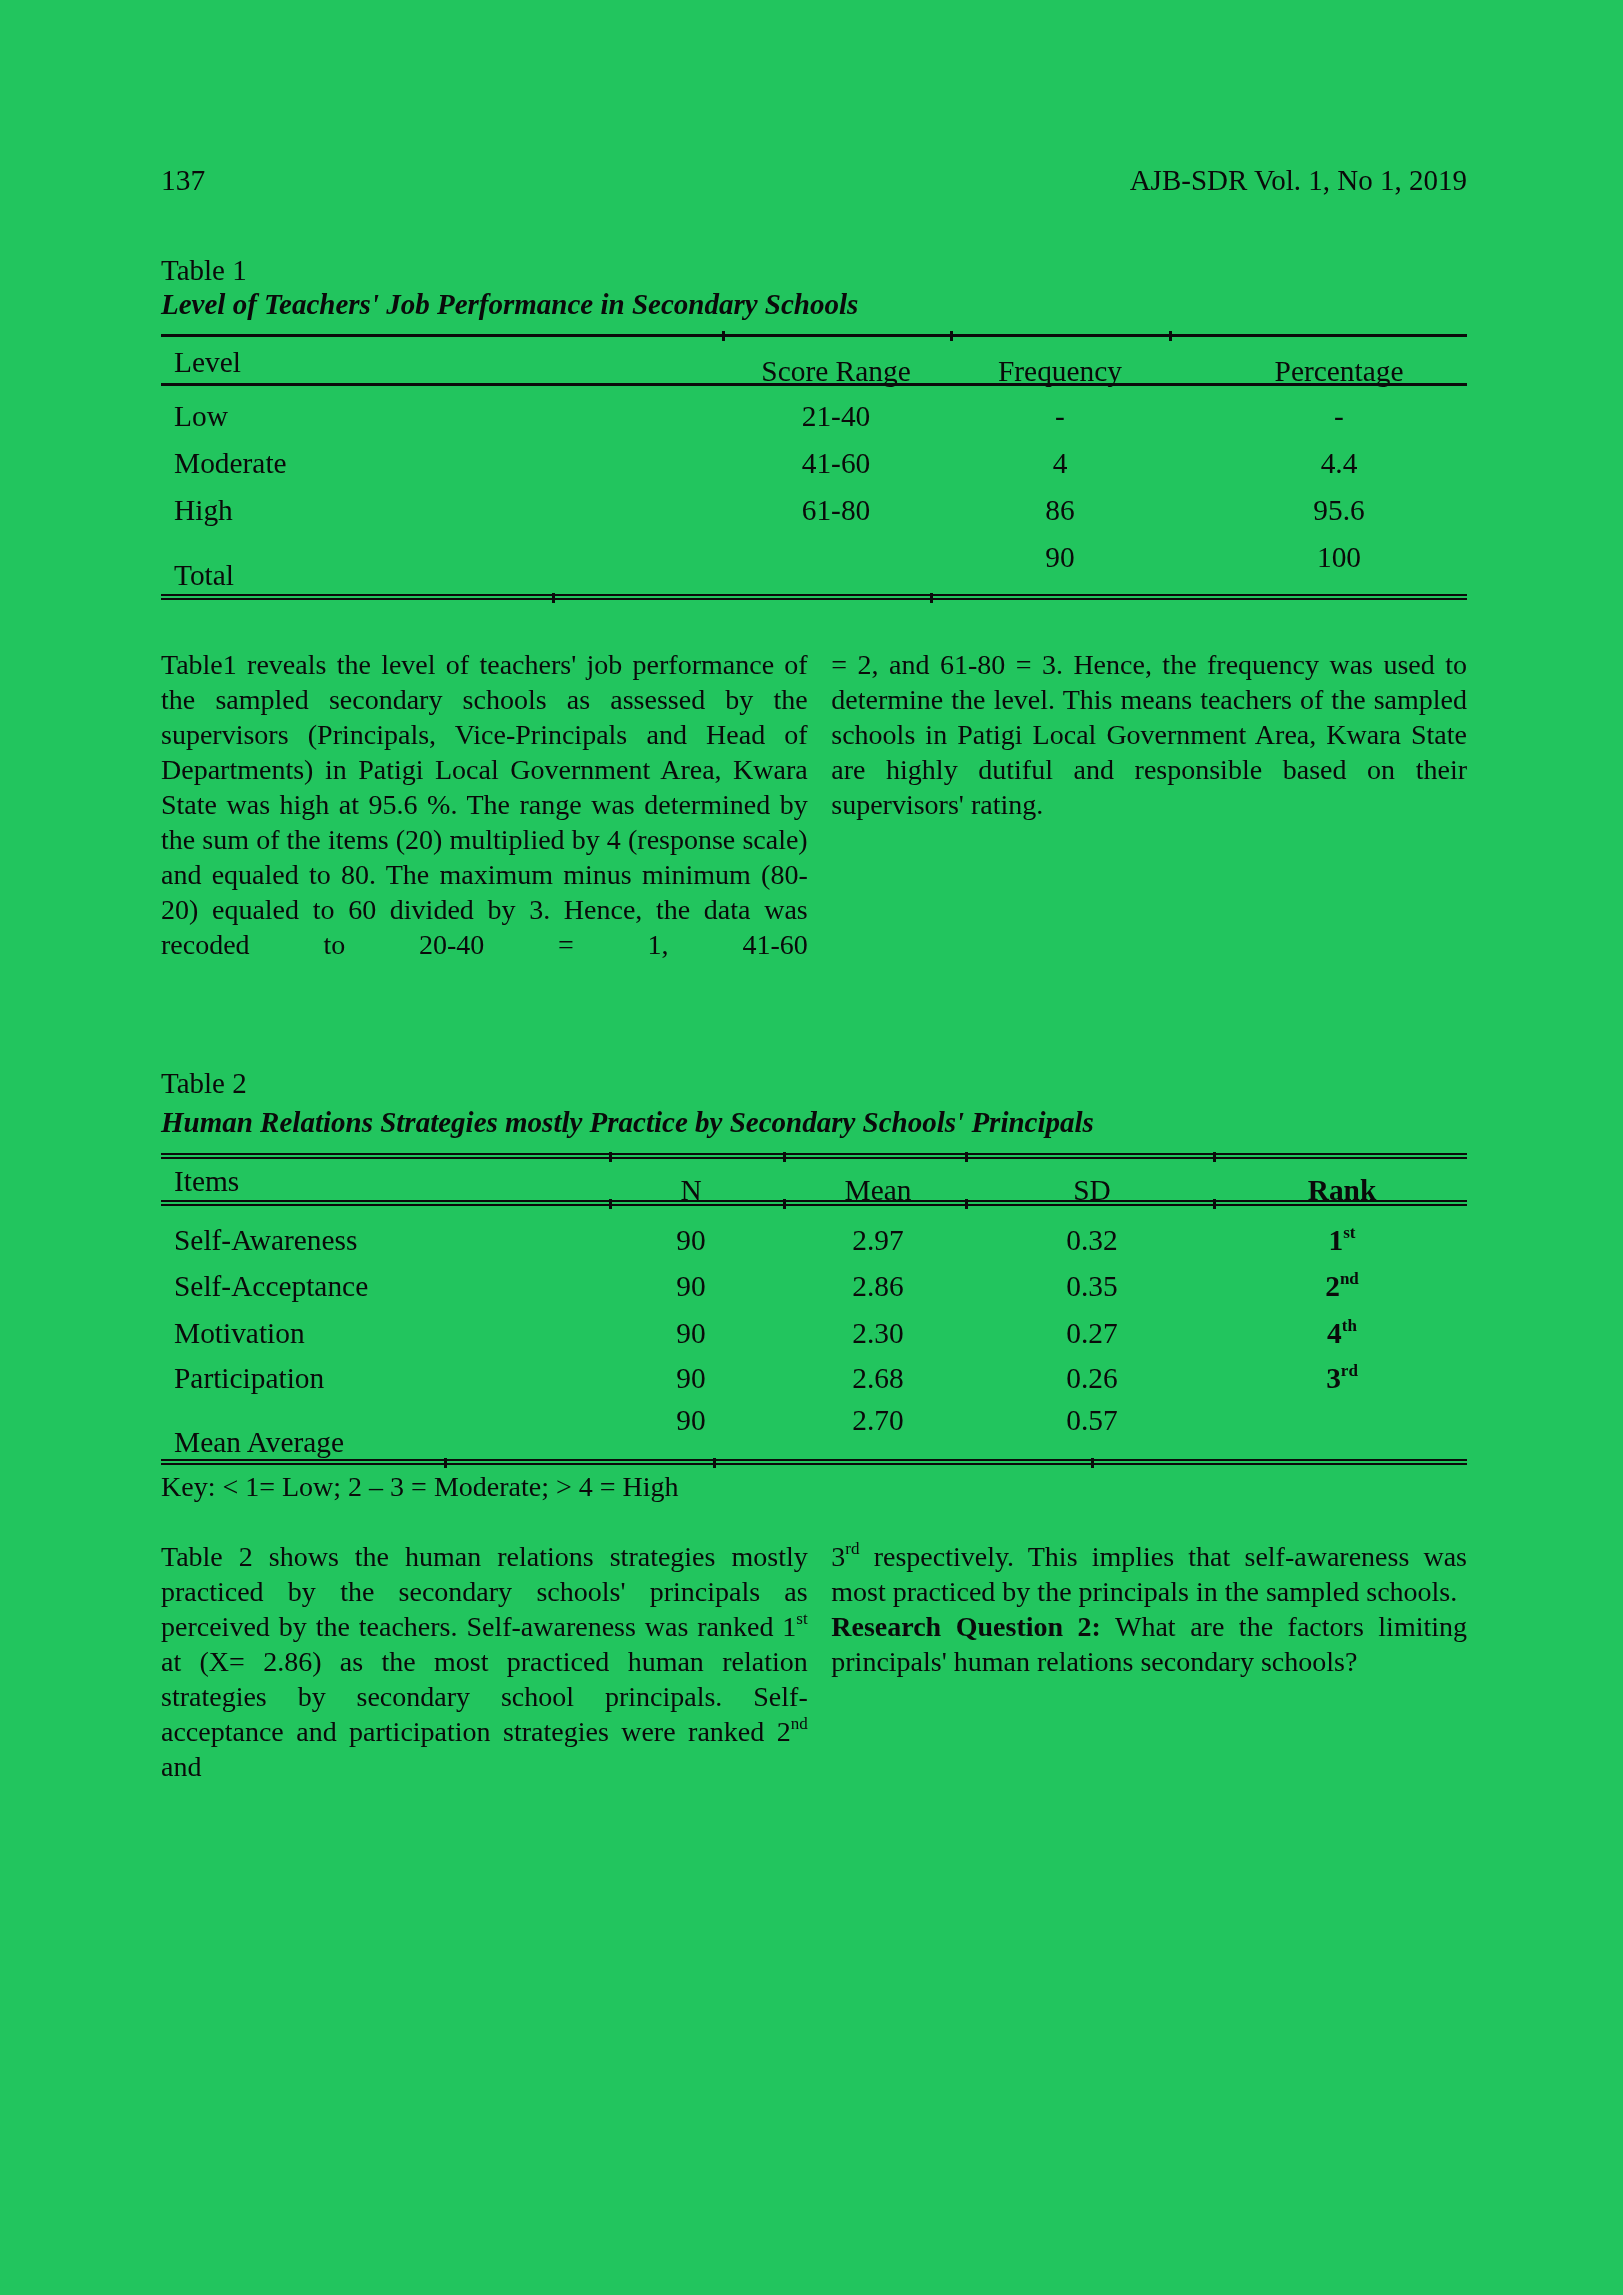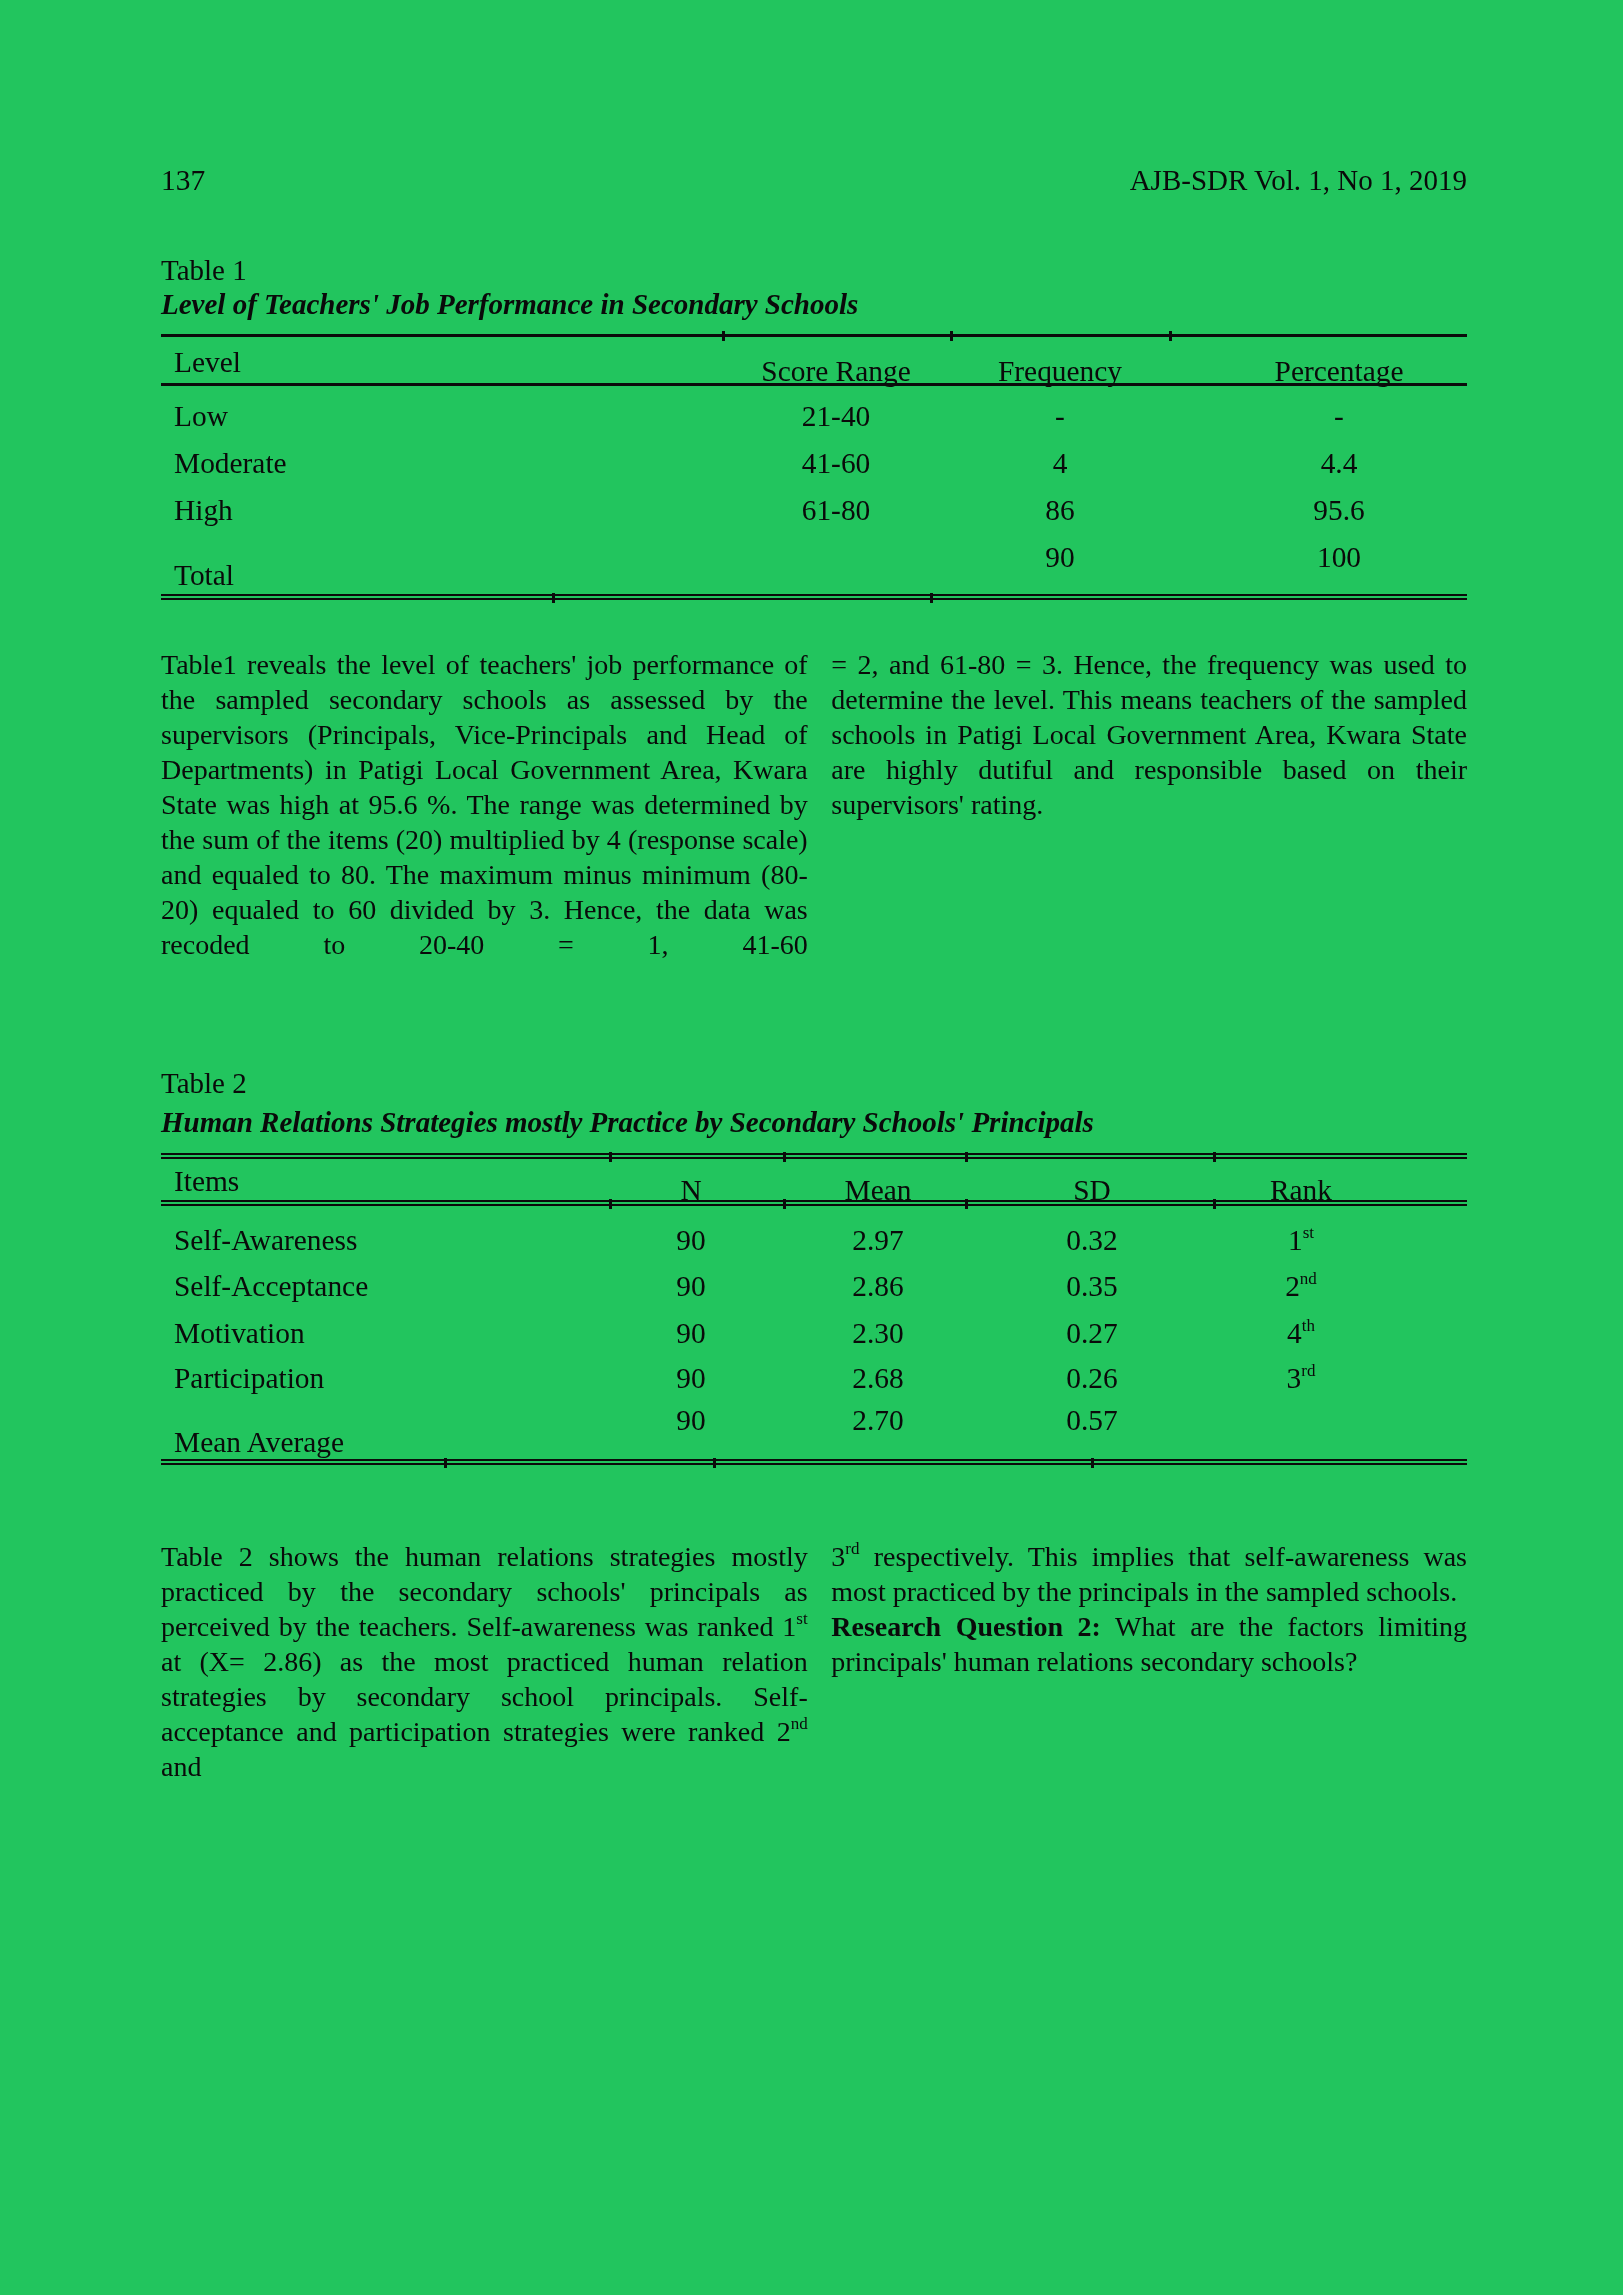--- a/index.html
+++ b/index.html
@@ -25,21 +25,21 @@
   .rule.s5 { height:3.3px; background:#0b0b0b; }
   .rule.s4 { height:2.6px; background:#0b0b0b; }
   .rule.dbl { height:5.9px; box-sizing:border-box; border-top:2px solid #0b0b0b; border-bottom:2px solid #0b0b0b; background:transparent; }
   .tick { position:absolute; top:-3.3px; width:2.6px; height:10.5px; background:#0b0b0b; }
 
   
   .trow { position:absolute; left:161px; width:1306px; height:39px; font-size:29.4px; }
   .cell { position:absolute; top:0; white-space:nowrap; }
   .cc   { transform:translateX(-50%); }
   .t1c1 { left:13px; }   .t1c2 { left:675px; } .t1c3 { left:899px; } .t1c4 { left:1178px; }
-  .t2c1 { left:13px; }   .t2c2 { left:530px; }  .t2c3 { left:717px; } .t2c4 { left:931px; } .t2c5 { left:1140px; }
+  .t2c1 { left:13px; }   .t2c2 { left:530px; }  .t2c3 { left:717px; } .t2c4 { left:931px; } .t2c5 { left:1181px;font-weight:bold; }
   .raise { top:-9.2px; }
   .sink27 { top:17.7px;font-family:Liberation Serif, serif; }
   .sink34 { top:22px; }
 
   sup { font-size:17px; line-height:0; vertical-align:baseline; position:relative; top:-11.8px; }
   .b  { font-weight:bold; }
 
   
   .cols {
     position:absolute; left:161px; width:1306px;
@@ -188,20 +188,21 @@
     <span class="cell cc t2c4">0.57</span>
     <span class="cell cc t2c5"><span></span><sup></sup></span>
   </div>
 
   <div class="rule dbl" style="top:1459px">
     <div class="tick" style="left:283px"></div>
     <div class="tick" style="left:552px"></div>
     <div class="tick" style="left:930px"></div>
   </div>
 
+  <div class="keyline">Key: &lt; 1= Low; 2 – 3 = Moderate; &gt; 4 = High</div>
 
   <div class="cols" style="top:1539px">
     <p class="colL cont"><span>Table 2 shows the human relations strategies mostly practiced by the secondary schools' principals as perceived by the teachers. Self-awareness was ranked 1</span><sup>st</sup><span> at (X= 2.86) as the most practiced human relation strategies by secondary school principals. Self-acceptance and participation strategies were ranked 2</span><sup>nd</sup><span> and</span></p>
     <div class="colR">
       <p><span>3</span><sup>rd</sup><span> respectively. This implies that self-awareness was most practiced by the principals in the sampled schools.</span></p>
       <p class="gap54"><span class="b">Research Question 2:</span><span> What are the factors limiting principals' human relations secondary schools?</span></p>
     </div>
   </div>
 
 </div>

